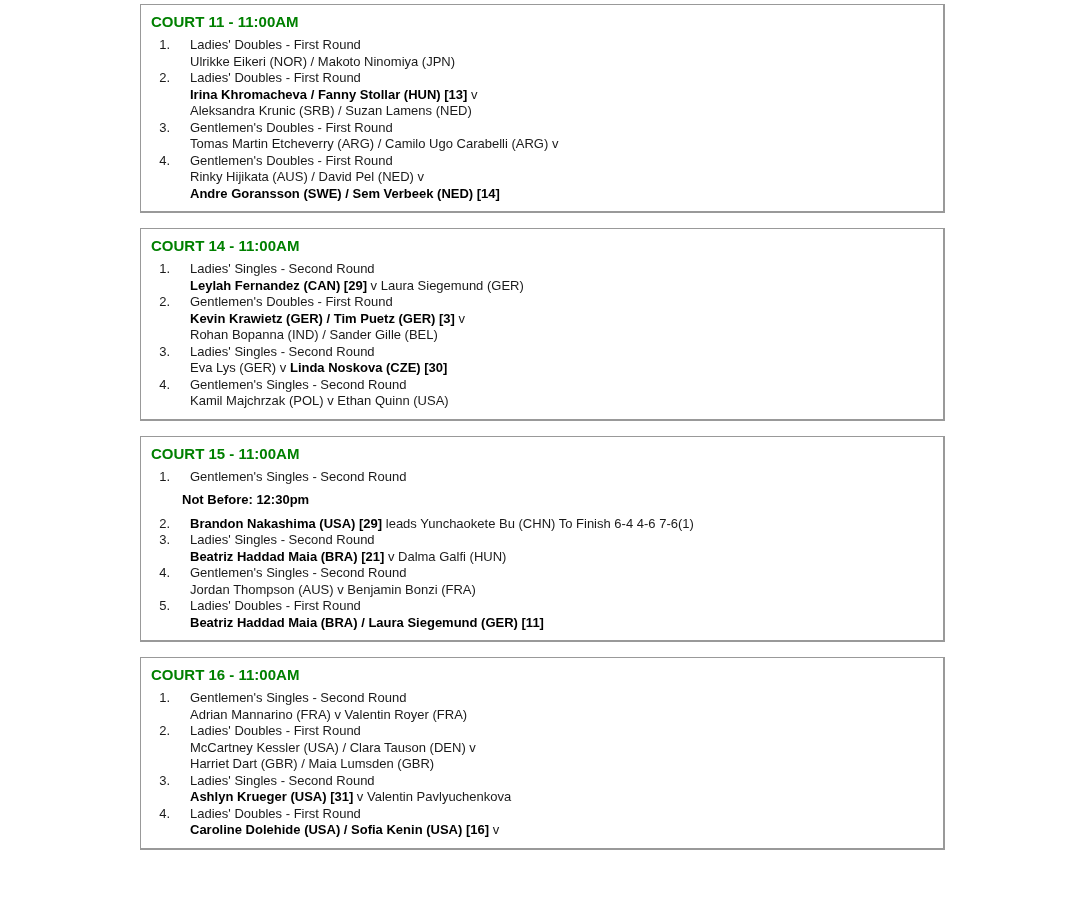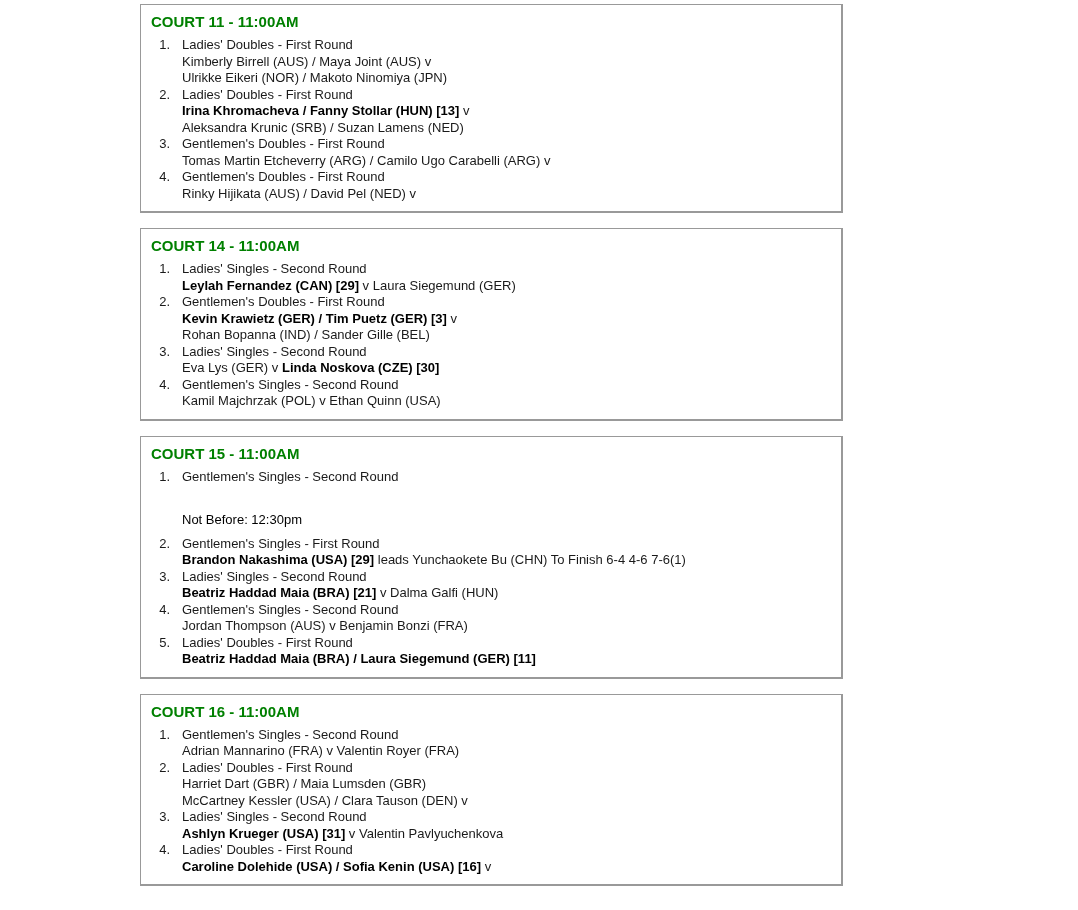--- a/index.html
+++ b/index.html
@@ -17,21 +17,21 @@
     font-family: "Liberation Sans", "DejaVu Sans", sans-serif;
     font-size: 13px;
     color: var(--body-text);
   }
   #order-of-play {
     width: 1078px;
     min-height: 910px;
     padding-top: 4px;
   }
   .court-box {
-    width: 703px;
+    width: 805px;
     margin: 0 0 15px 140px;
     background: var(--bg);
     border: 1px solid var(--border-gray);
     border-right-width: 2px;
     border-bottom-width: 2px;
     padding: 8px 12px 9px 10px;
   }
   .court-title {
     color: var(--green);
     font-weight: bold;
@@ -41,42 +41,40 @@
   }
   .entry { display: flex; }
   .num {
     flex: 0 0 31px;
     width: 31px;
     text-align: right;
     padding-right: 12px;
     line-height: 16.5px;
   }
   .entry-body { flex: 1; min-width: 0; }
-  .event-line, .player-line { line-height: 16.5px; white-space: nowrap; }
+  .event-line, .player-line { line-height: 16.5px; white-space: nowrap; margin-left: 8px; }
   .seeded { font-weight: bold; color: var(--bold-text); }
   .note-row { display: flex; margin: 7px 0 7px 0; }
   .note-text {
-    font-weight: normal;
+    font-weight: bold;
     color: var(--bold-text);
     line-height: 16.5px;
-    margin-top: 20px;
   }
 </style>
 </head>
 <body>
 
 <div id="order-of-play">
     <div class="court-box">
       <div class="court-title">COURT 11 - 11:00AM</div>
       <div class="entries">
         <div class="entry">
           <div class="num">1.</div>
           <div class="entry-body">
             <div class="event-line">Ladies' Doubles - First Round</div>
-            <div class="player-line"><span>Kimberly Birrell (AUS) / Maya Joint (AUS) v</span></div>
             <div class="player-line"><span>Ulrikke Eikeri (NOR) / Makoto Ninomiya (JPN)</span></div>
           </div>
         </div>
         <div class="entry">
           <div class="num">2.</div>
           <div class="entry-body">
             <div class="event-line">Ladies' Doubles - First Round</div>
             <div class="player-line"><span class="seeded">Irina Khromacheva / Fanny Stollar (HUN) [13]</span><span> v</span></div>
             <div class="player-line"><span>Aleksandra Krunic (SRB) / Suzan Lamens (NED)</span></div>
           </div>
@@ -86,20 +84,21 @@
           <div class="entry-body">
             <div class="event-line">Gentlemen's Doubles - First Round</div>
             <div class="player-line"><span>Tomas Martin Etcheverry (ARG) / Camilo Ugo Carabelli (ARG) v</span></div>
           </div>
         </div>
         <div class="entry">
           <div class="num">4.</div>
           <div class="entry-body">
             <div class="event-line">Gentlemen's Doubles - First Round</div>
             <div class="player-line"><span>Rinky Hijikata (AUS) / David Pel (NED) v</span></div>
+            <div class="player-line"><span class="seeded">Andre Goransson (SWE) / Sem Verbeek (NED) [14]</span></div>
           </div>
         </div>
       </div>
     </div>
     <div class="court-box">
       <div class="court-title">COURT 14 - 11:00AM</div>
       <div class="entries">
         <div class="entry">
           <div class="num">1.</div>
           <div class="entry-body">
@@ -140,21 +139,20 @@
             <div class="event-line">Gentlemen's Singles - Second Round</div>
           </div>
         </div>
         <div class="note-row">
           <div class="num"></div>
           <div class="note-text">Not Before: 12:30pm</div>
         </div>
         <div class="entry">
           <div class="num">2.</div>
           <div class="entry-body">
-            <div class="event-line">Gentlemen's Singles - First Round</div>
             <div class="player-line"><span class="seeded">Brandon Nakashima (USA) [29]</span><span> leads Yunchaokete Bu (CHN) To Finish 6-4 4-6 7-6(1)</span></div>
           </div>
         </div>
         <div class="entry">
           <div class="num">3.</div>
           <div class="entry-body">
             <div class="event-line">Ladies' Singles - Second Round</div>
             <div class="player-line"><span class="seeded">Beatriz Haddad Maia (BRA) [21]</span><span> v Dalma Galfi (HUN)</span></div>
           </div>
         </div>
@@ -181,22 +179,22 @@
           <div class="num">1.</div>
           <div class="entry-body">
             <div class="event-line">Gentlemen's Singles - Second Round</div>
             <div class="player-line"><span>Adrian Mannarino (FRA) v Valentin Royer (FRA)</span></div>
           </div>
         </div>
         <div class="entry">
           <div class="num">2.</div>
           <div class="entry-body">
             <div class="event-line">Ladies' Doubles - First Round</div>
+            <div class="player-line"><span>McCartney Kessler (USA) / Clara Tauson (DEN) v</span></div>
             <div class="player-line"><span>Harriet Dart (GBR) / Maia Lumsden (GBR)</span></div>
-            <div class="player-line"><span>McCartney Kessler (USA) / Clara Tauson (DEN) v</span></div>
           </div>
         </div>
         <div class="entry">
           <div class="num">3.</div>
           <div class="entry-body">
             <div class="event-line">Ladies' Singles - Second Round</div>
             <div class="player-line"><span class="seeded">Ashlyn Krueger (USA) [31]</span><span> v Valentin Pavlyuchenkova</span></div>
           </div>
         </div>
         <div class="entry">

